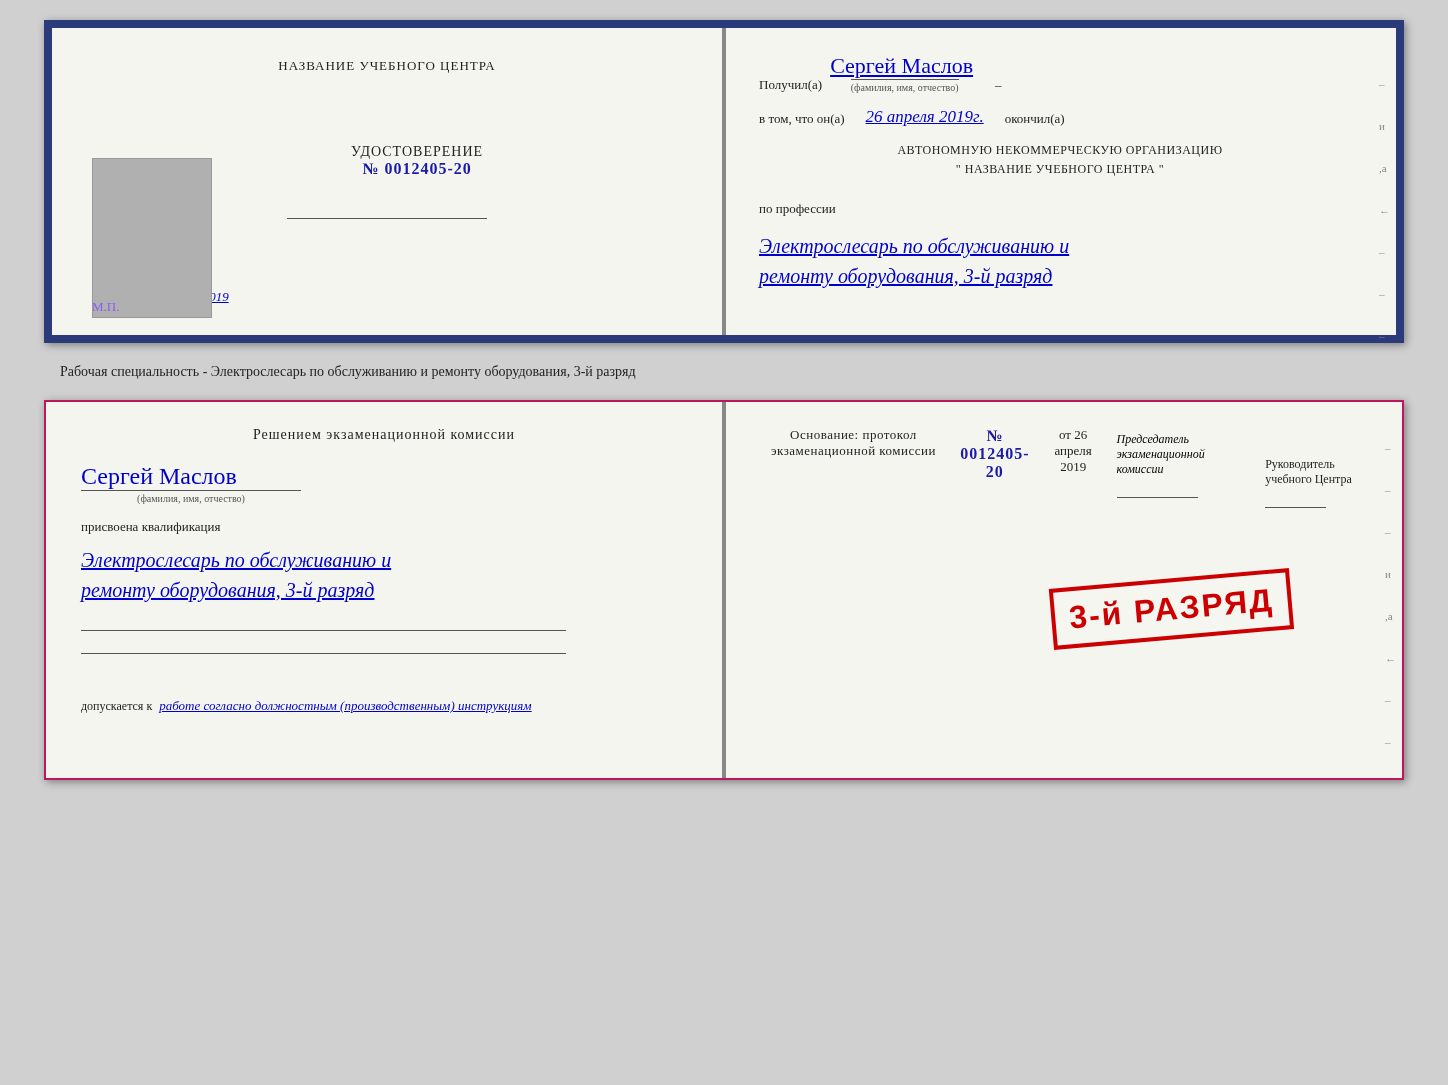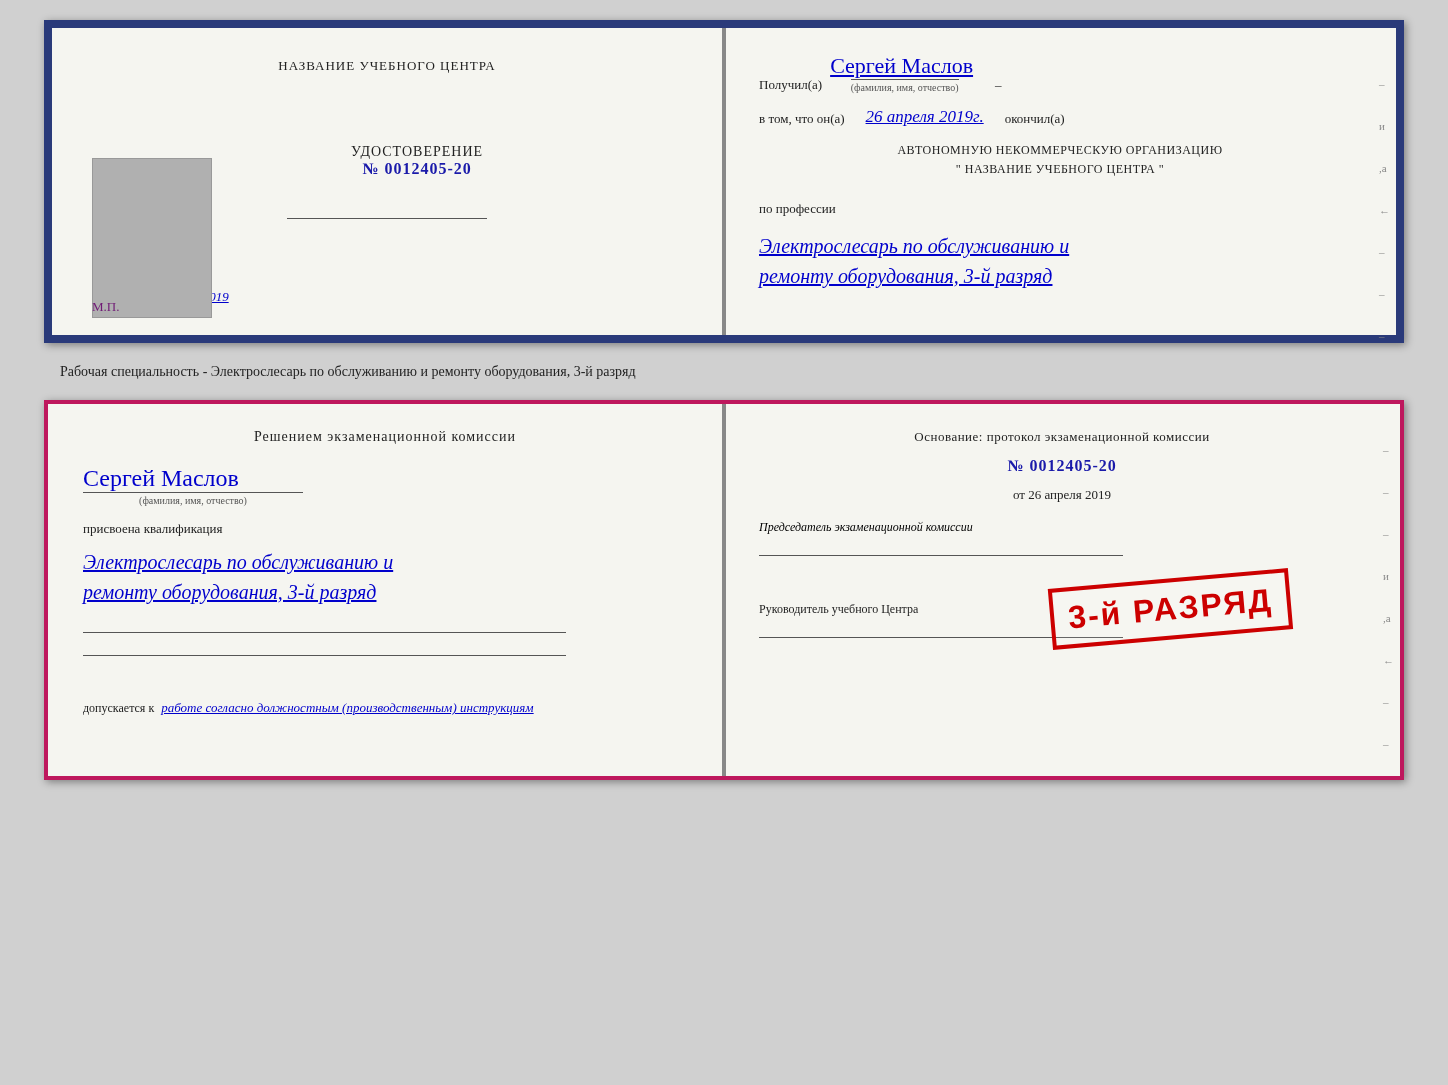--- a/index.html
+++ b/index.html
@@ -97,21 +97,21 @@
       color: #222;
       align-self: flex-start;
       margin-left: 20px;
     }
 
     .doc-top-left .mp-line {
       position: absolute;
       bottom: 20px;
       left: 40px;
       font-size: 13px;
-      color: #701a75;
+      color: #8b5cf6;
     }
 
     .doc-top-left .separator-line {
       border: none;
       border-top: 1px solid #555;
       width: 200px;
       margin: 10px auto;
     }
 
     
@@ -201,21 +201,21 @@
     .middle-label {
       font-size: 14px;
       color: #222;
       margin-left: 40px;
       line-height: 1.5;
     }
 
     
     .doc-bottom {
       display: flex;
-      border: 4px solid #be185d;
+      border: 2px solid #be185d;
       background: #f5f5f0;
       width: 1360px;
       margin: 0 auto;
       box-shadow: 2px 2px 8px rgba(0,0,0,0.4);
       position: relative;
       min-height: 380px;
     }
 
     .doc-bottom::before {
       content: '';
@@ -289,21 +289,21 @@
       font-size: 13px;
       color: #0000cc;
       text-decoration: underline;
     }
 
     
     .doc-bottom-right {
       width: 50%;
       padding: 25px 35px;
       display: flex;
-      flex-direction: column;
+      flex-direction: row;
       gap: 12px;
       position: relative;
     }
 
     .doc-bottom-right .osnovanie-line {
       font-size: 13px;
       color: #222;
       text-align: center;
       letter-spacing: 0.5px;
     }

